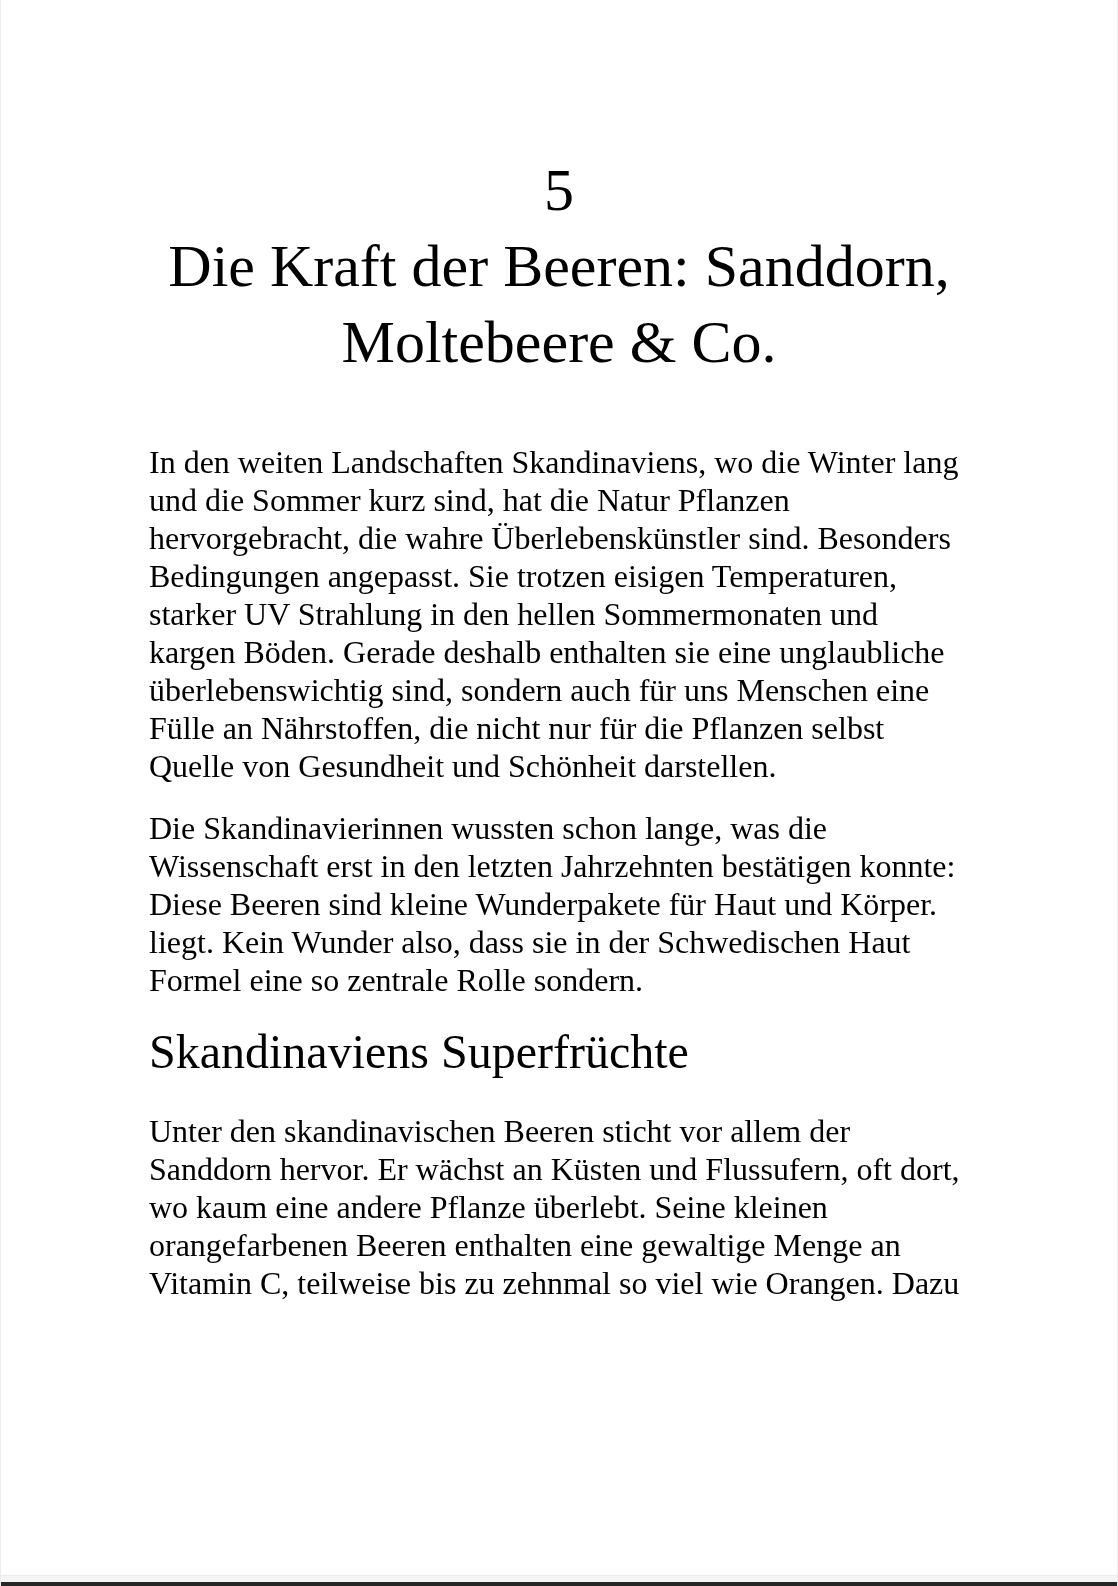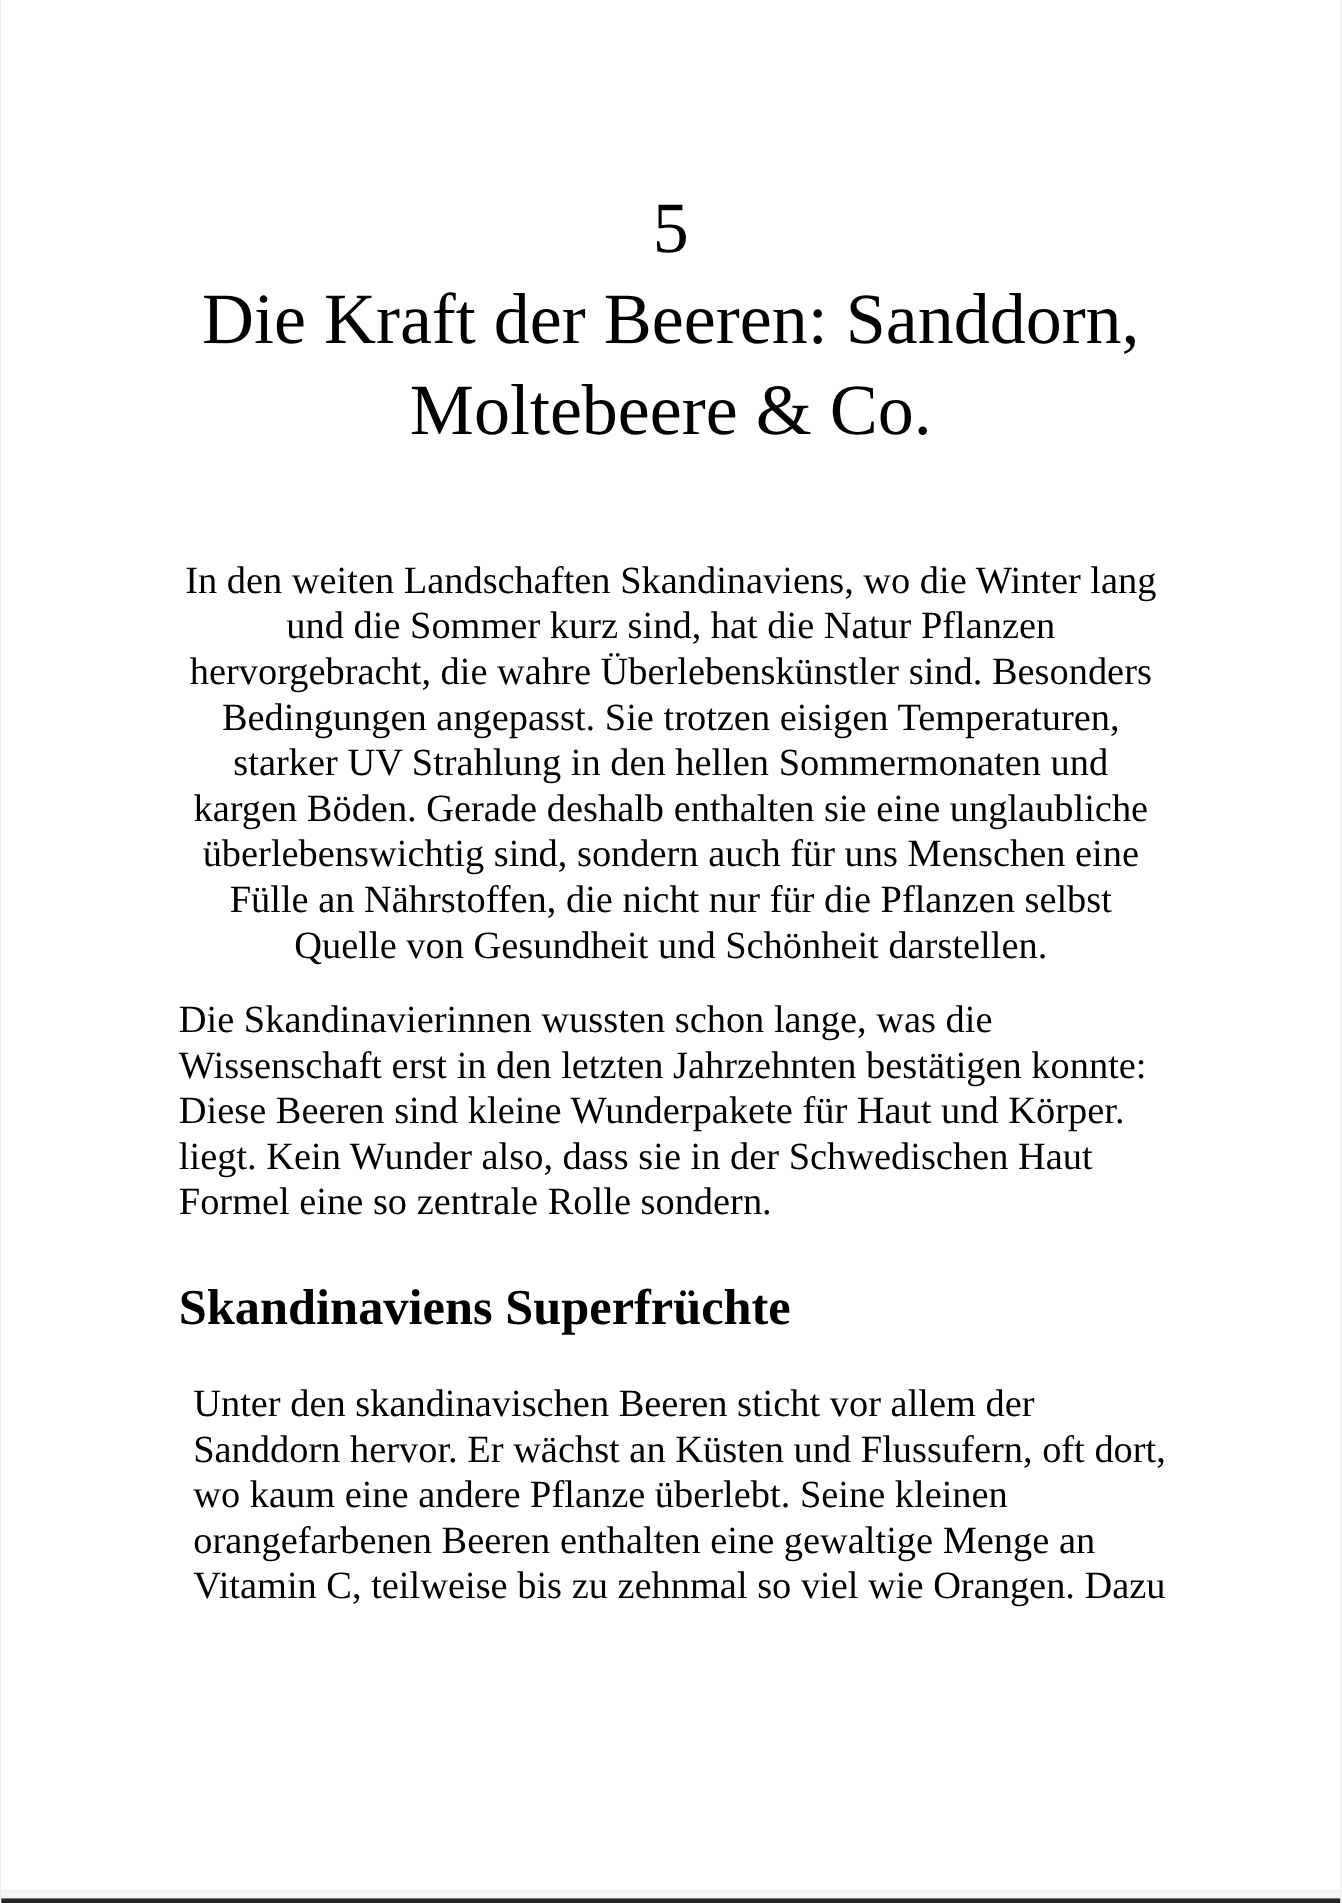--- a/index.html
+++ b/index.html
@@ -31,28 +31,28 @@
     line-height: 76px;
     text-align: center;
     font-weight: normal;
     margin: 0;
   }
   .para {
     font-size: 32px;
     line-height: 38px;
     margin: 0;
   }
-  .para-1 { margin-top: 84px; text-align: center; }
+  .para-1 { margin-top: 63px; }
   .para-2 { margin-top: 24px; }
-  .para-3 { margin-top: 35px; margin-left: 12px; }
+  .para-3 { margin-top: 35px; }
   .section-heading {
-    font-size: 42px;
+    font-size: 48px;
     line-height: 50px;
-    font-weight: bold;
-    margin: 45px 0 0 0;
+    font-weight: normal;
+    margin: 28px 0 0 0;
   }
   .line { white-space: nowrap; }
   .footer-strip {
     position: absolute;
     left: 0; right: 0; bottom: 4px;
     height: 7px;
     background: #f5f5f5;
     border-top: 1px solid #ececec;
     box-sizing: border-box;
   }

